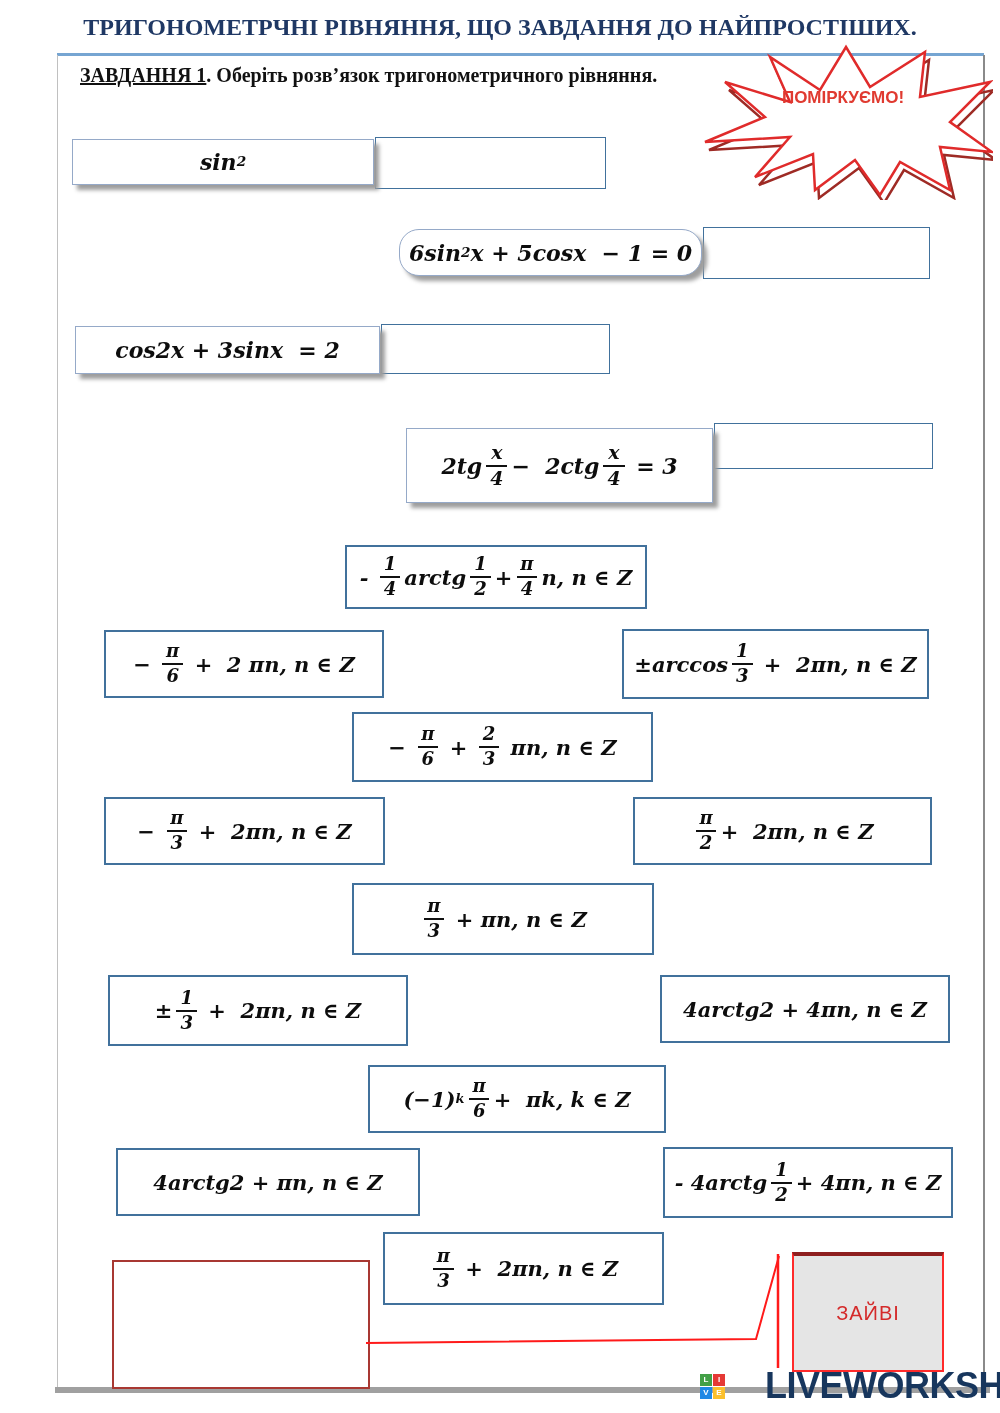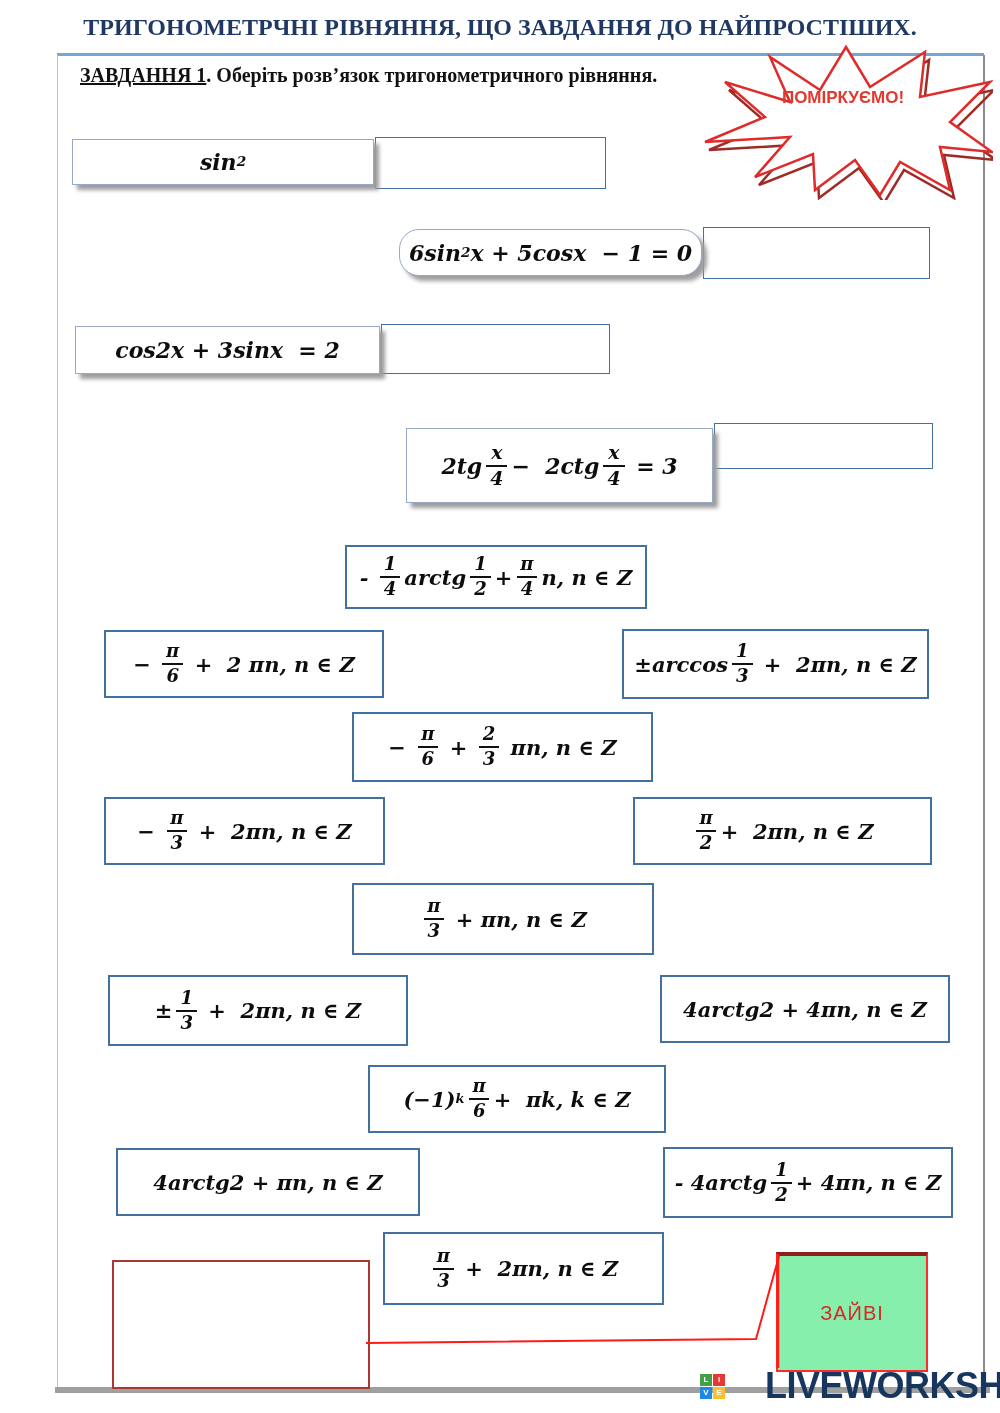--- a/index.html
+++ b/index.html
@@ -33,21 +33,21 @@
   .math span{white-space:pre;}
   .eq-f{font-size:22px;}
   .op-f{font-size:21px;}
   .math sup{font-size:0.62em;font-style:italic;vertical-align:super;line-height:1;}
   .frac{display:inline-flex;flex-direction:column;align-items:center;margin:0 4px;line-height:1;}
   .frac .num{display:block;font-size:0.86em;padding:0 4px 2px;line-height:1.05;}
   .frac .den{display:block;font-size:0.86em;border-top:2px solid #111;padding:2px 4px 0;line-height:1.05;}
   
   .extra-drop{position:absolute;left:112px;top:1260px;width:254px;height:125px;
               border:2px solid #a83832;background:#fff;}
-  .extra-box{position:absolute;left:776px;top:1252px;width:148px;height:114px;background:#86efac;
+  .extra-box{position:absolute;left:792px;top:1252px;width:148px;height:114px;background:#e5e5e5;
              border:2px solid #ff2a2a;border-top:4px solid #8e1f1f;
              display:flex;align-items:center;justify-content:center;}
   .extra-box .lbl{font-family:"Liberation Sans",sans-serif;font-size:20px;color:#d42a2a;letter-spacing:1px;}
   .connector{position:absolute;left:360px;top:1240px;width:440px;height:140px;z-index:1;}
   
   .logo{position:absolute;left:700px;top:1370px;height:32px;display:flex;align-items:center;z-index:8;}
   .logo-grid{display:grid;grid-template-columns:12px 12px;grid-template-rows:12px 12px;gap:1px;margin-right:4px;}
   .logo-grid .sq{width:12px;height:12px;display:flex;align-items:center;justify-content:center;
                  color:#fff;font-family:"Liberation Sans",sans-serif;font-weight:bold;font-size:8px;}
   .logo-text{font-family:"Liberation Sans",sans-serif;font-weight:bold;font-size:36px;

